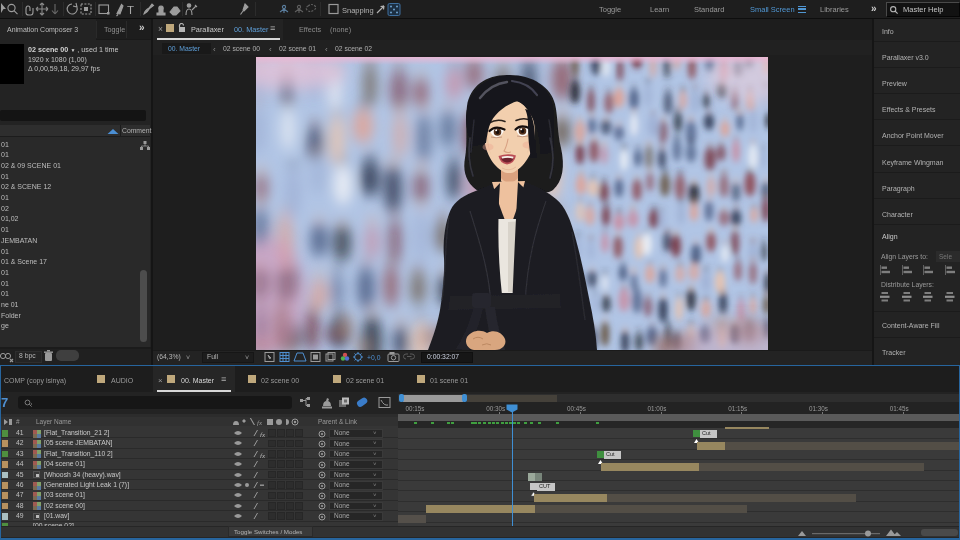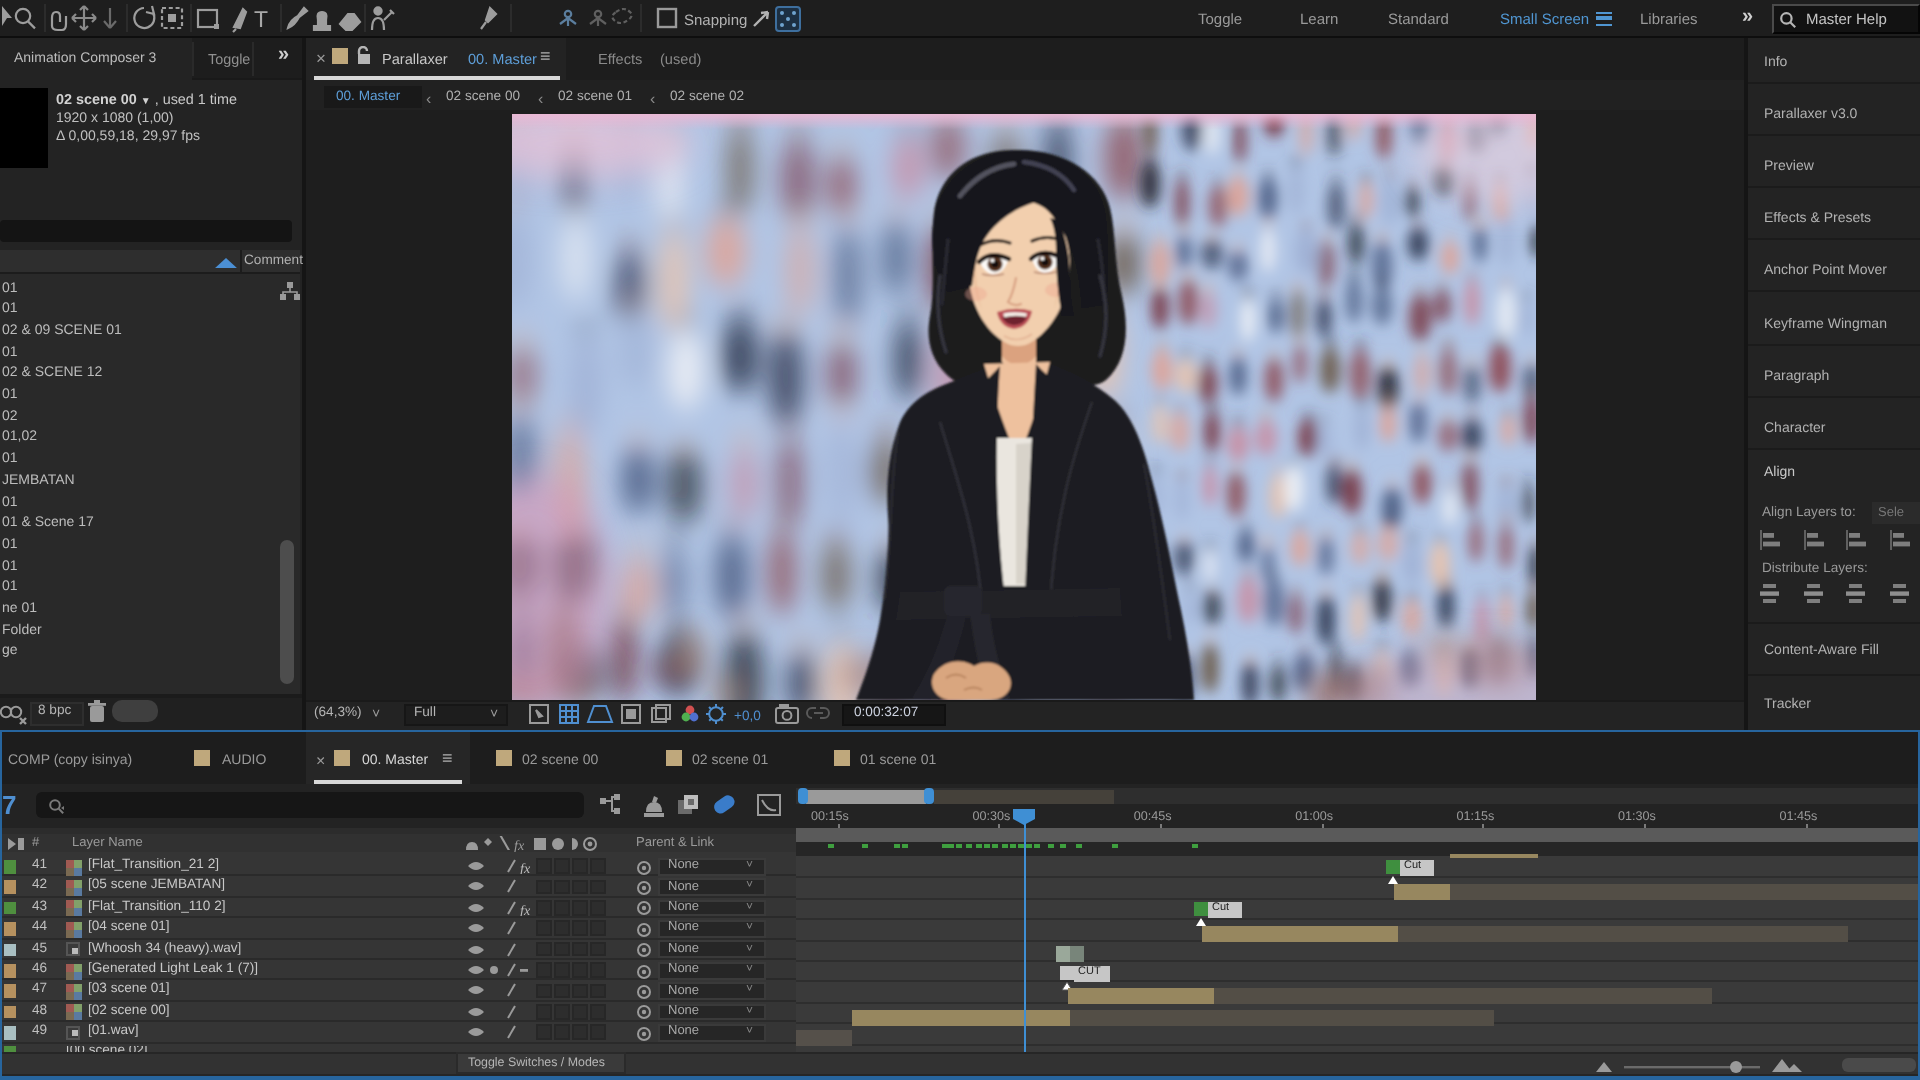--- a/index.html
+++ b/index.html
@@ -141,21 +141,21 @@
 <div style="position:absolute;left:13px;top:5px;width:8px;height:8px;background:#bfa87c"></div>
 <svg class="a" style="left:25px;top:4px" width="8" height="10" viewBox="0 0 8 10">
       <path d="M1.5 4 V2.5 a2 2 0 0 1 4 0" stroke="#b5b5b5" fill="none" stroke-width="1.2"></path>
       <rect x="1" y="4" width="6" height="5" fill="#b5b5b5"></rect>
     </svg>
 <div style="position:absolute;left:38px;top:7px;font-size:7.3px;color:#c8c8c8;font-weight:400;white-space:nowrap;line-height:1;">Parallaxer</div>
 <div style="position:absolute;left:81px;top:7px;font-size:7.3px;color:#5e9fd9;font-weight:400;white-space:nowrap;line-height:1;">00. Master</div>
 <div style="position:absolute;left:117px;top:5px;font-size:9px;color:#b0b0b0;font-weight:400;white-space:nowrap;line-height:1;">≡</div>
 <div style="position:absolute;left:4px;top:19px;width:123px;height:1.5px;background:#d8d8d8"></div>
 <div style="position:absolute;left:146px;top:7px;font-size:7.3px;color:#8a8a8a;font-weight:400;white-space:nowrap;line-height:1;">Effects</div>
-<div style="position:absolute;left:177px;top:7px;font-size:7.3px;color:#8a8a8a;font-weight:400;white-space:nowrap;line-height:1;">(used)</div>
+<div style="position:absolute;left:177px;top:7px;font-size:7.3px;color:#8a8a8a;font-weight:400;white-space:nowrap;line-height:1;">(none)</div>
 <div style="position:absolute;left:9px;top:24px;width:49px;height:11px;background:#191919"></div>
 <div style="position:absolute;left:15px;top:27px;font-size:6.8px;color:#5e9fd9;font-weight:400;white-space:nowrap;line-height:1;">00. Master</div>
 <div style="position:absolute;left:60px;top:27px;font-size:8px;color:#8a8a8a;font-weight:400;white-space:nowrap;line-height:1;">‹</div>
 <div style="position:absolute;left:70px;top:27px;font-size:6.8px;color:#b0b0b0;font-weight:400;white-space:nowrap;line-height:1;">02 scene 00</div>
 <div style="position:absolute;left:116px;top:27px;font-size:8px;color:#8a8a8a;font-weight:400;white-space:nowrap;line-height:1;">‹</div>
 <div style="position:absolute;left:126px;top:27px;font-size:6.8px;color:#b0b0b0;font-weight:400;white-space:nowrap;line-height:1;">02 scene 01</div>
 <div style="position:absolute;left:172px;top:27px;font-size:8px;color:#8a8a8a;font-weight:400;white-space:nowrap;line-height:1;">‹</div>
 <div style="position:absolute;left:182px;top:27px;font-size:6.8px;color:#b0b0b0;font-weight:400;white-space:nowrap;line-height:1;">02 scene 02</div>
 <div style="position:absolute;left:0;top:36px;width:719px;height:295px;background:#1e1e1e"></div>
 <div style="position:absolute;left:103px;top:38px;width:512px;height:293px;overflow:hidden"><svg width="512" height="293" viewBox="0 0 512 293">

